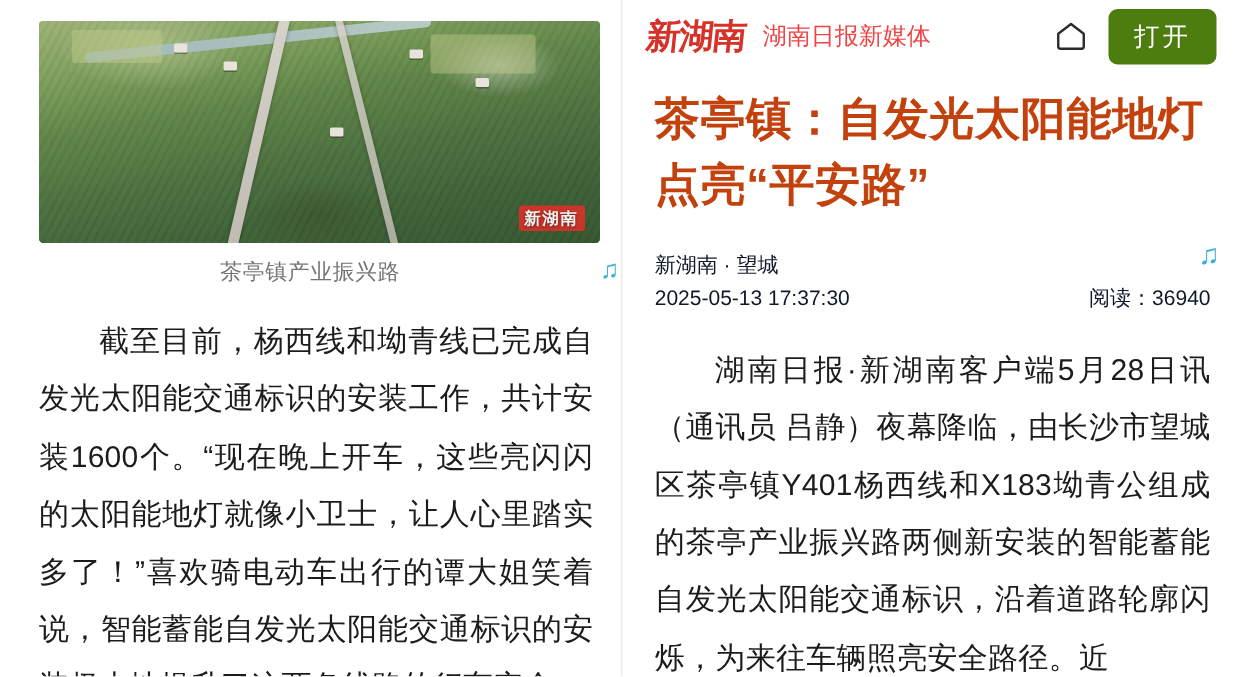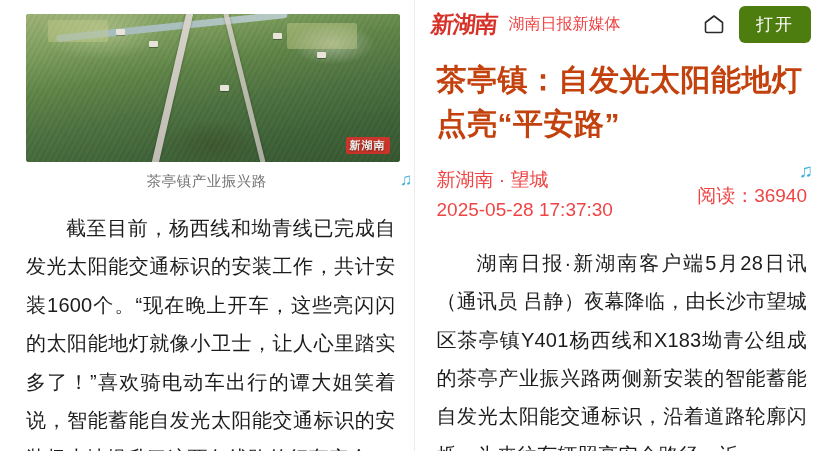--- a/index.html
+++ b/index.html
@@ -211,24 +211,24 @@
     font-size: 30px;
     line-height: 1.45;
     font-weight: 700;
     color: #c2410c;
     letter-spacing: .5px;
   }
 
   .meta {
     margin: 20px 22px 0 22px;
     display: flex;
-    align-items: center;
+    align-items: flex-end;
     justify-content: space-between;
-    color: #ef4444;
-    font-size: 19px;
+    color: #0f172a;
+    font-size: 14px;
     line-height: 1.6;
   }
   .meta-left { display: flex; flex-direction: column; }
   .meta-right { white-space: nowrap; padding-top: 2px; }
 
   .note-right {
     position: absolute;
     right: 16px;
     top: 160px;
     color: #39b0d8;
@@ -290,21 +290,21 @@
         </svg>
       </div>
       <button class="open-btn">打开</button>
     </div>
 
     <h1 class="article-title">茶亭镇：自发光太阳能地灯点亮“平安路”</h1>
 
     <div class="meta">
       <div class="meta-left">
         <span>新湖南 · 望城</span>
-        <span>2025-05-28 17:37:30</span>
+        <span>2025-05-13 17:37:30</span>
       </div>
       <div class="meta-right">阅读：36940</div>
     </div>
 
     <div class="note-right">♫</div>
 
     <div class="right-body">
       <p class="indent" style="margin:0;">湖南日报·新湖南客户端5月28日讯（通讯员  吕静）夜幕降临，由长沙市望城区茶亭镇Y401杨西线和X183坳青公组成的茶亭产业振兴路两侧新安装的智能蓄能自发光太阳能交通标识，沿着道路轮廓闪烁，为来往车辆照亮安全路径。近</p>
     </div>
 

